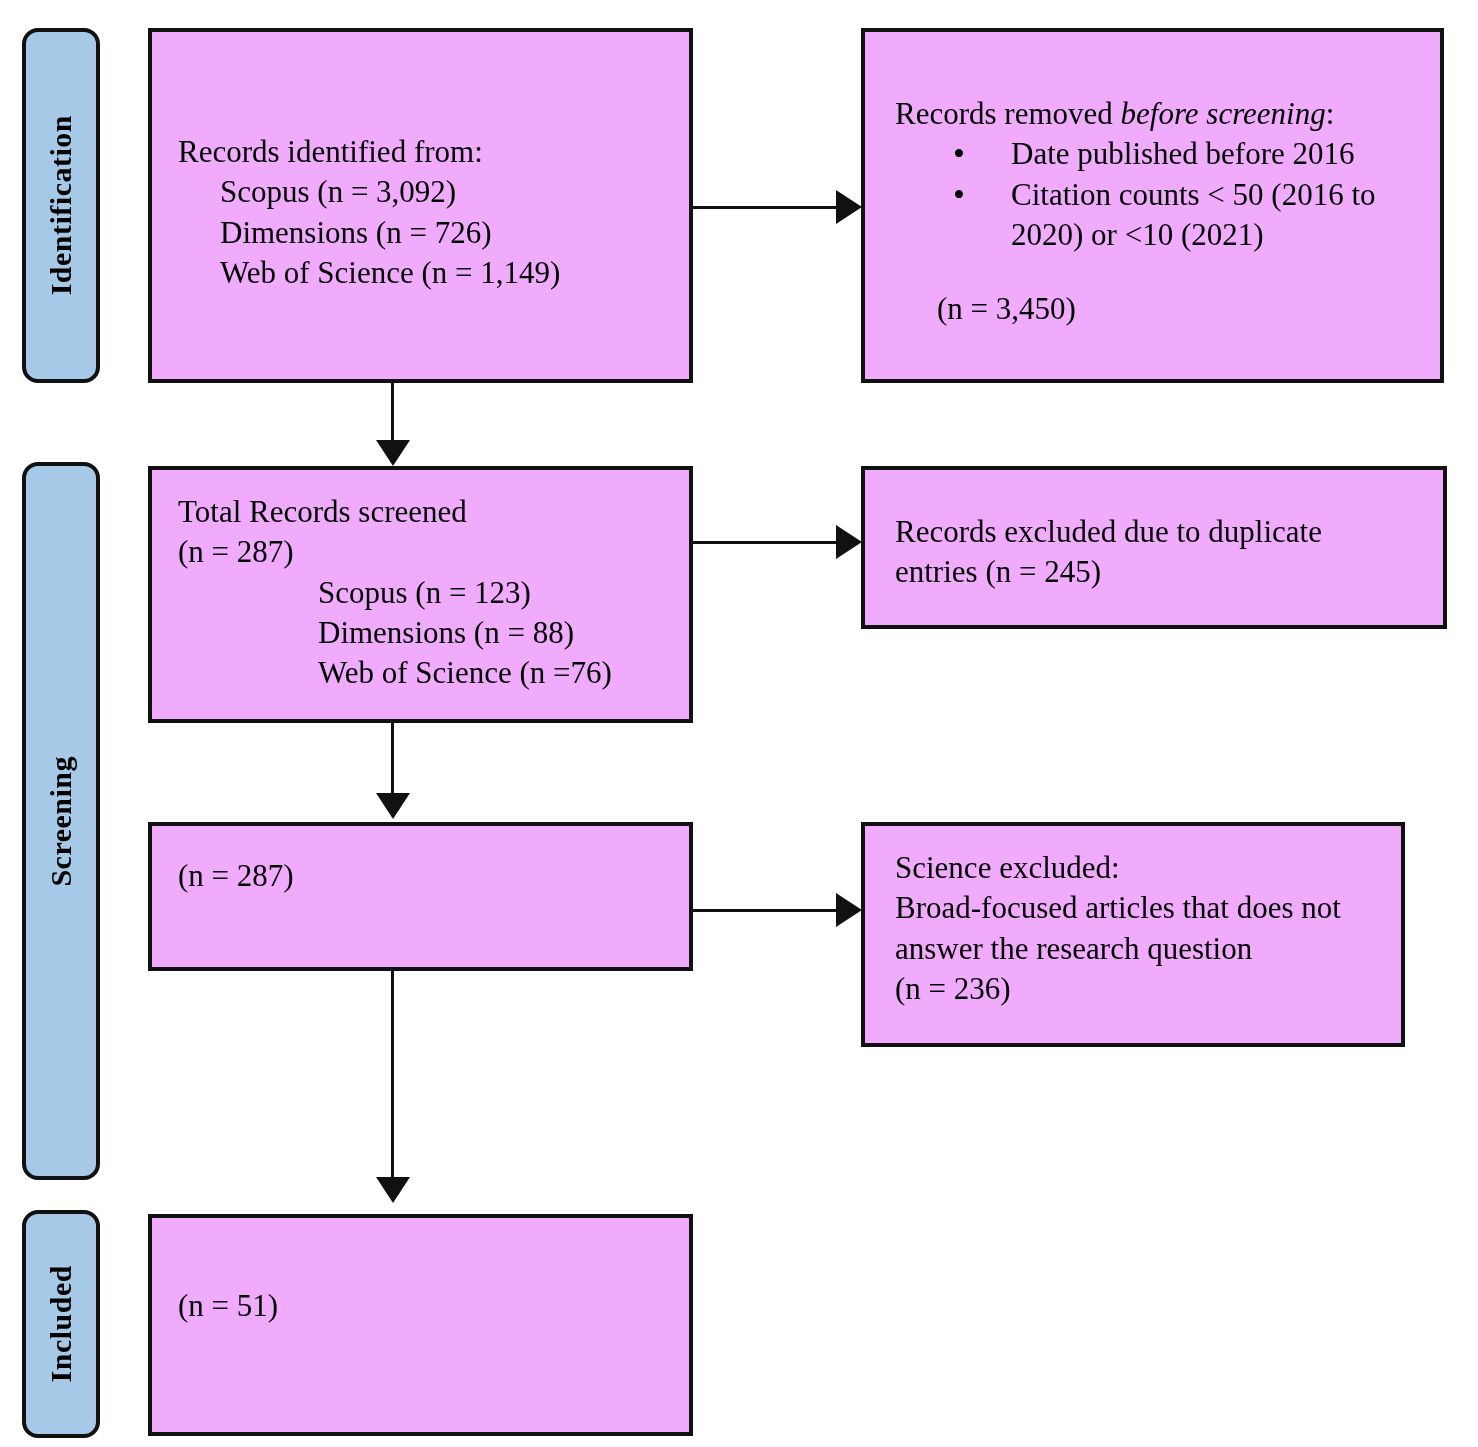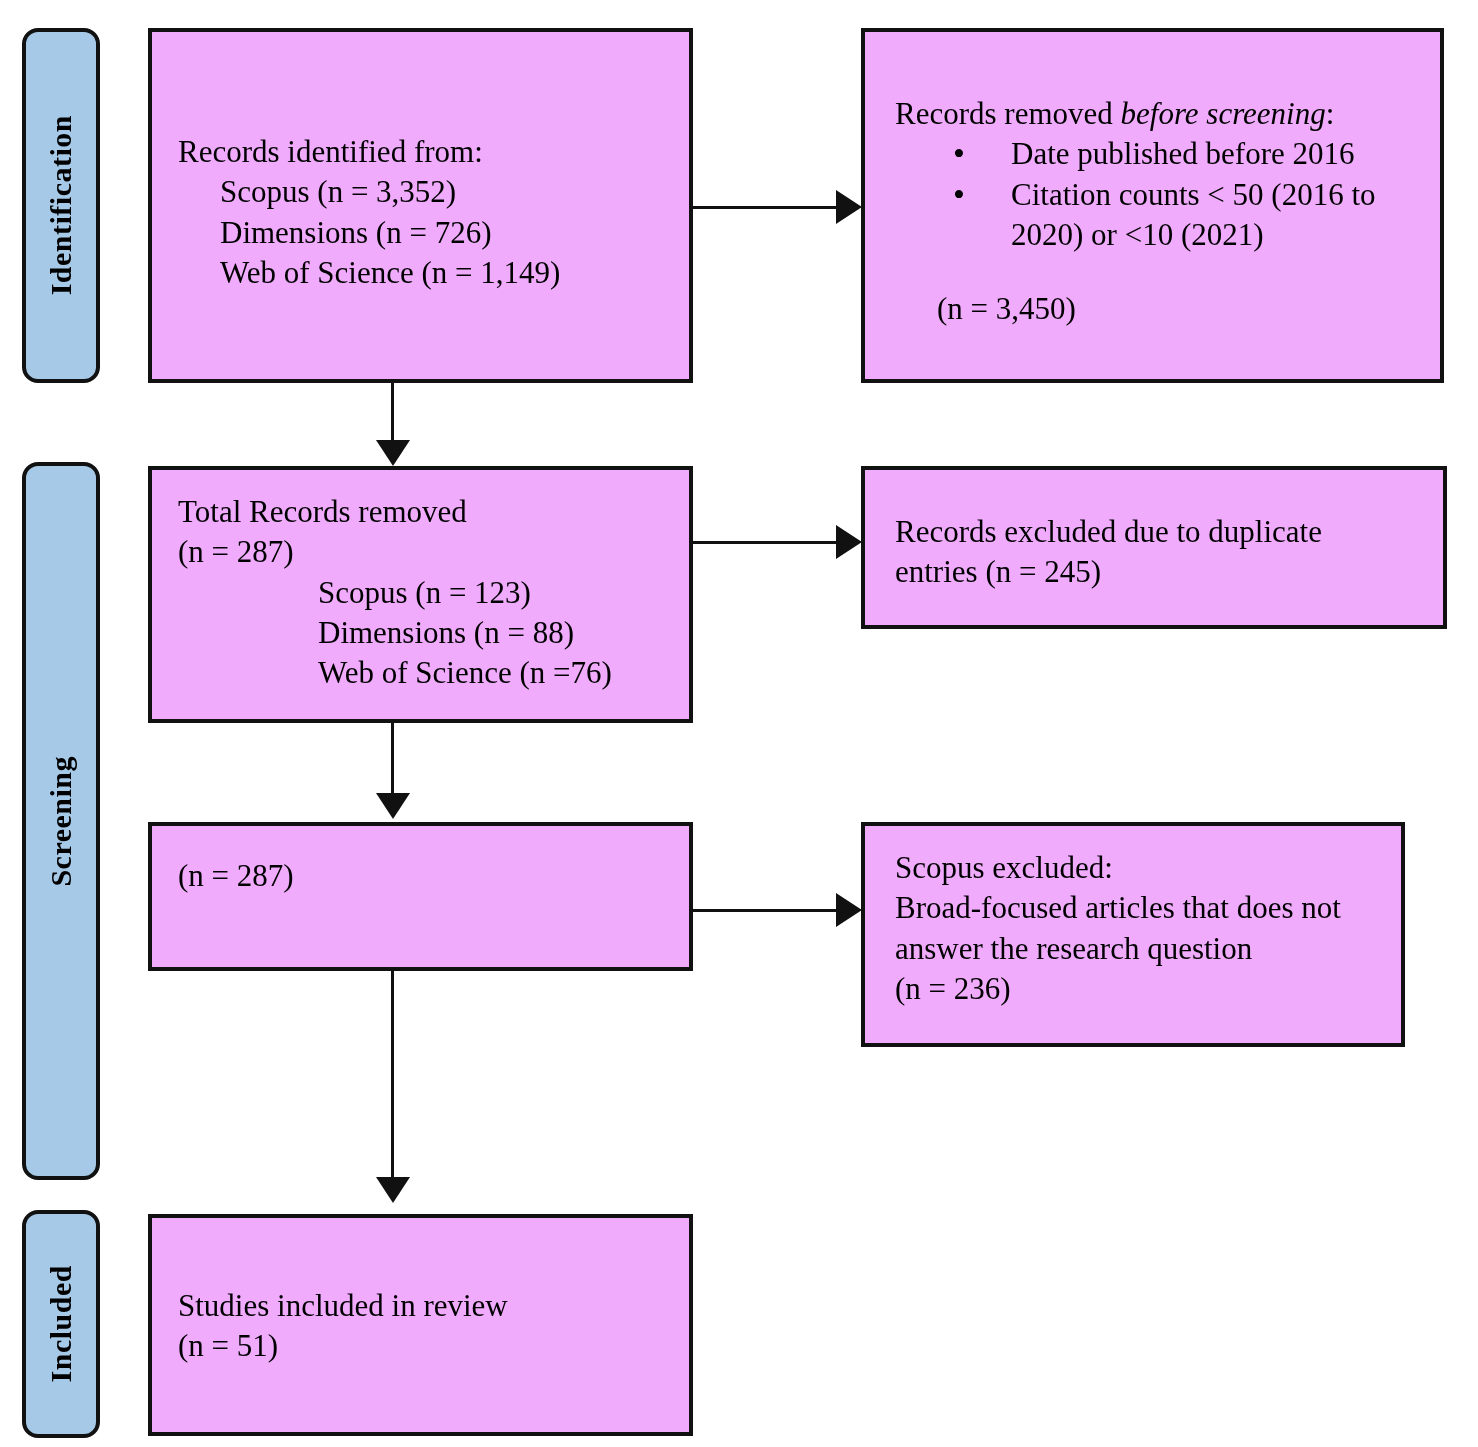--- a/index.html
+++ b/index.html
@@ -128,41 +128,41 @@
     <span class="stage-text">Screening</span>
   </div>
 
   <div class="stage-bar" style="left:22px; top:1210px; width:78px; height:228px;">
     <span class="stage-text">Included</span>
   </div>
 
   <div class="flow-box" style="left:148px; top:28px; width:545px; height:355px;">
     <div class="box-inner" style="top:100px;">
       <div class="box-line">Records identified from:</div>
-      <div class="box-line indent-1">Scopus (n = 3,352)</div>
+      <div class="box-line indent-1">Scopus (n = 3,092)</div>
       <div class="box-line indent-1">Dimensions (n = 726)</div>
       <div class="box-line indent-1">Web of Science (n = 1,149)</div>
     </div>
   </div>
 
   <div class="flow-box" style="left:861px; top:28px; width:583px; height:355px;">
     <div class="box-inner" style="top:62px; left:30px; right:18px;">
       <div class="box-line"><span>Records removed </span><span class="italic">before screening</span><span>:</span></div>
       <ul class="bullets">
         <li>Date published before 2016</li>
         <li>Citation counts &lt; 50 (2016 to 2020) or &lt;10 (2021)</li>
       </ul>
       <div class="spacer-line"></div>
       <div class="box-line indent-1">(n = 3,450)</div>
     </div>
   </div>
 
   <div class="flow-box" style="left:148px; top:466px; width:545px; height:257px;">
     <div class="box-inner" style="top:22px;">
-      <div class="box-line">Total Records removed</div>
+      <div class="box-line">Total Records screened</div>
       <div class="box-line">(n = 287)</div>
       <div class="box-line indent-2">Scopus (n = 123)</div>
       <div class="box-line indent-2">Dimensions (n = 88)</div>
       <div class="box-line indent-2">Web of Science (n =76)</div>
     </div>
   </div>
 
   <div class="flow-box" style="left:861px; top:466px; width:586px; height:163px;">
     <div class="box-inner" style="top:42px; left:30px; right:36px;">
       <div class="box-line">Records excluded due to duplicate entries (n = 245)</div>
@@ -170,29 +170,28 @@
   </div>
 
   <div class="flow-box" style="left:148px; top:822px; width:545px; height:149px;">
     <div class="box-inner" style="top:30px;">
       <div class="box-line">(n = 287)</div>
     </div>
   </div>
 
   <div class="flow-box" style="left:861px; top:822px; width:544px; height:225px;">
     <div class="box-inner" style="top:22px; left:30px; right:18px;">
-      <div class="box-line">Scopus excluded:</div>
+      <div class="box-line">Science excluded:</div>
       <div class="box-line">Broad-focused articles that does not answer the research question</div>
       <div class="box-line">(n = 236)</div>
     </div>
   </div>
 
   <div class="flow-box" style="left:148px; top:1214px; width:545px; height:222px;">
     <div class="box-inner" style="top:68px;">
-      <div class="box-line">Studies included in review</div>
       <div class="box-line">(n = 51)</div>
     </div>
   </div>
 
   <div class="arrow">
     <div class="arrow-h-line" style="left:693px; top:206px; width:146px;"></div>
     <div class="arrow-h-head" style="left:836px; top:190px;"></div>
   </div>
 
   <div class="arrow">

